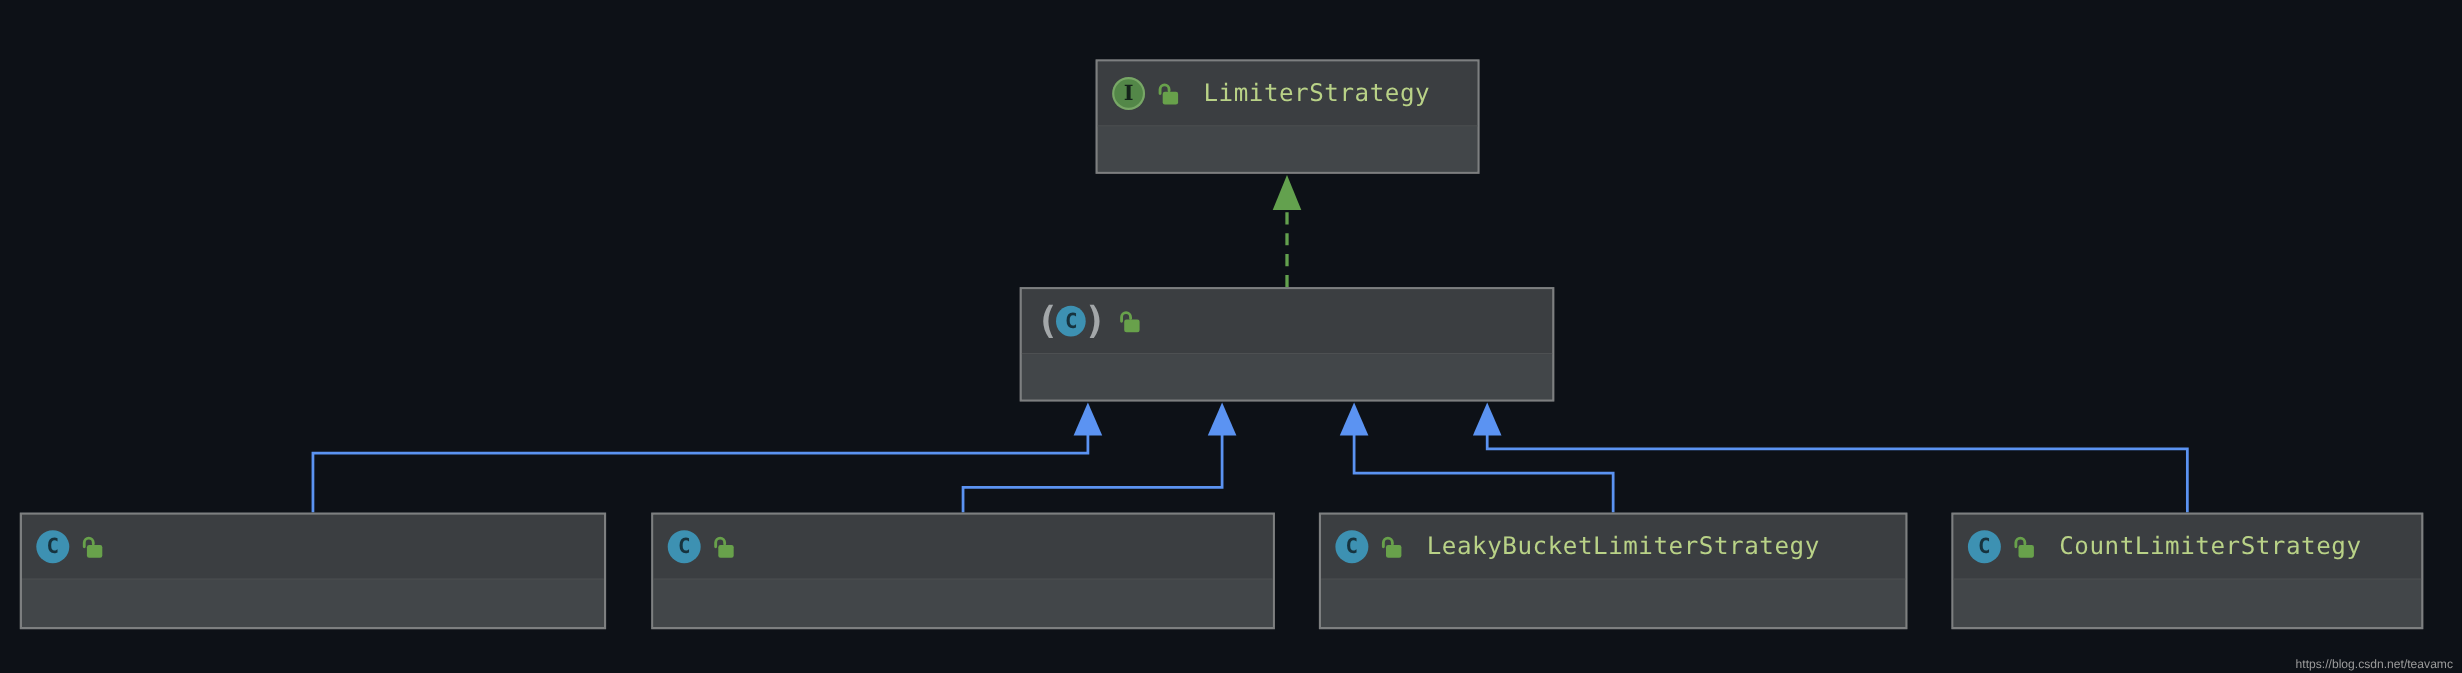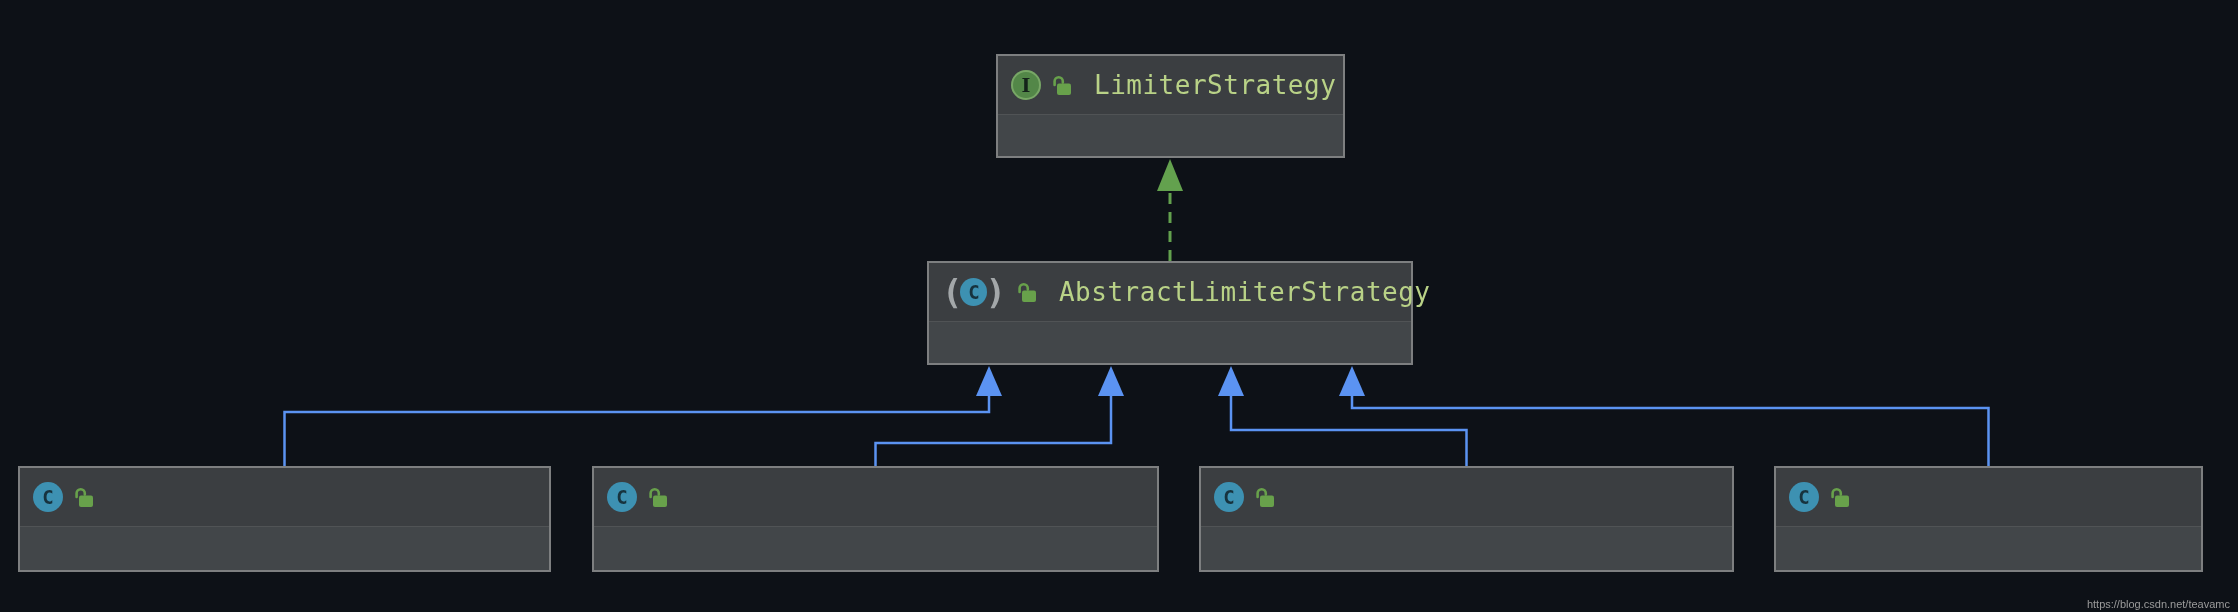--- a/index.html
+++ b/index.html
@@ -26,21 +26,21 @@
   .node-header{
     height:58px;flex:0 0 58px;
     background:var(--node-header,#3b3e41);
     display:flex;align-items:center;
     padding-left:13px;
     border-bottom:1px solid #505355;
   }
   .node-body{flex:1 1 auto;background:var(--node-body,#424649);}
   .node-title{
     color:var(--title-text,#b9d287);
-    font-size:26px;letter-spacing:.5px;white-space:nowrap;
+    font-size:22px;letter-spacing:.5px;white-space:nowrap;
     margin-left:20px;
   }
   .icon-circle{
     width:30px;height:30px;border-radius:50%;
     display:flex;align-items:center;justify-content:center;
     font-weight:bold;font-size:19px;flex:0 0 auto;
   }
   .class-circ{background:var(--class-icon,#3d91b2);color:#17333e;}
   .iface-circ{
     background:var(--interface-icon,#538748);color:#14231a;
@@ -100,21 +100,20 @@
     <div class="node-header">
       <span class="abstract-icon">
         <span class="paren">(</span>
         <span class="icon-circle class-circ">C</span>
         <span class="paren">)</span>
       </span>
       <svg class="lock" width="24" height="24" viewBox="0 0 24 24">
         <path d="M4.6 12 V8.3 a4.1 4.1 0 0 1 8.2 0 V9.6" fill="none" stroke="var(--lock-icon,#68a14b)" stroke-width="2.6" stroke-linecap="round"></path>
         <rect x="7" y="10.5" width="14" height="11.5" rx="2" fill="var(--lock-icon,#68a14b)"></rect>
       </svg>
-      <span class="node-title">AbstractLimiterStrategy</span>
     </div>
     <div class="node-body"></div>
   </div>
 
   <div class="node" style="left:18px;top:466px;width:533px;height:106px;">
     <div class="node-header">
       <span class="icon-circle class-circ">C</span>
       <svg class="lock" width="24" height="24" viewBox="0 0 24 24">
         <path d="M4.6 12 V8.3 a4.1 4.1 0 0 1 8.2 0 V9.6" fill="none" stroke="var(--lock-icon,#68a14b)" stroke-width="2.6" stroke-linecap="round"></path>
         <rect x="7" y="10.5" width="14" height="11.5" rx="2" fill="var(--lock-icon,#68a14b)"></rect>
@@ -134,29 +133,31 @@
     <div class="node-body"></div>
   </div>
 
   <div class="node" style="left:1199px;top:466px;width:535px;height:106px;">
     <div class="node-header">
       <span class="icon-circle class-circ">C</span>
       <svg class="lock" width="24" height="24" viewBox="0 0 24 24">
         <path d="M4.6 12 V8.3 a4.1 4.1 0 0 1 8.2 0 V9.6" fill="none" stroke="var(--lock-icon,#68a14b)" stroke-width="2.6" stroke-linecap="round"></path>
         <rect x="7" y="10.5" width="14" height="11.5" rx="2" fill="var(--lock-icon,#68a14b)"></rect>
       </svg>
+      <span class="node-title">LeakyBucketLimiterStrategy</span>
     </div>
     <div class="node-body"></div>
   </div>
 
   <div class="node" style="left:1774px;top:466px;width:429px;height:106px;">
     <div class="node-header">
       <span class="icon-circle class-circ">C</span>
       <svg class="lock" width="24" height="24" viewBox="0 0 24 24">
         <path d="M4.6 12 V8.3 a4.1 4.1 0 0 1 8.2 0 V9.6" fill="none" stroke="var(--lock-icon,#68a14b)" stroke-width="2.6" stroke-linecap="round"></path>
         <rect x="7" y="10.5" width="14" height="11.5" rx="2" fill="var(--lock-icon,#68a14b)"></rect>
       </svg>
+      <span class="node-title">CountLimiterStrategy</span>
     </div>
     <div class="node-body"></div>
   </div>
 
   <div class="watermark">https://blog.csdn.net/teavamc</div>
 </div>
 
 </body></html>

